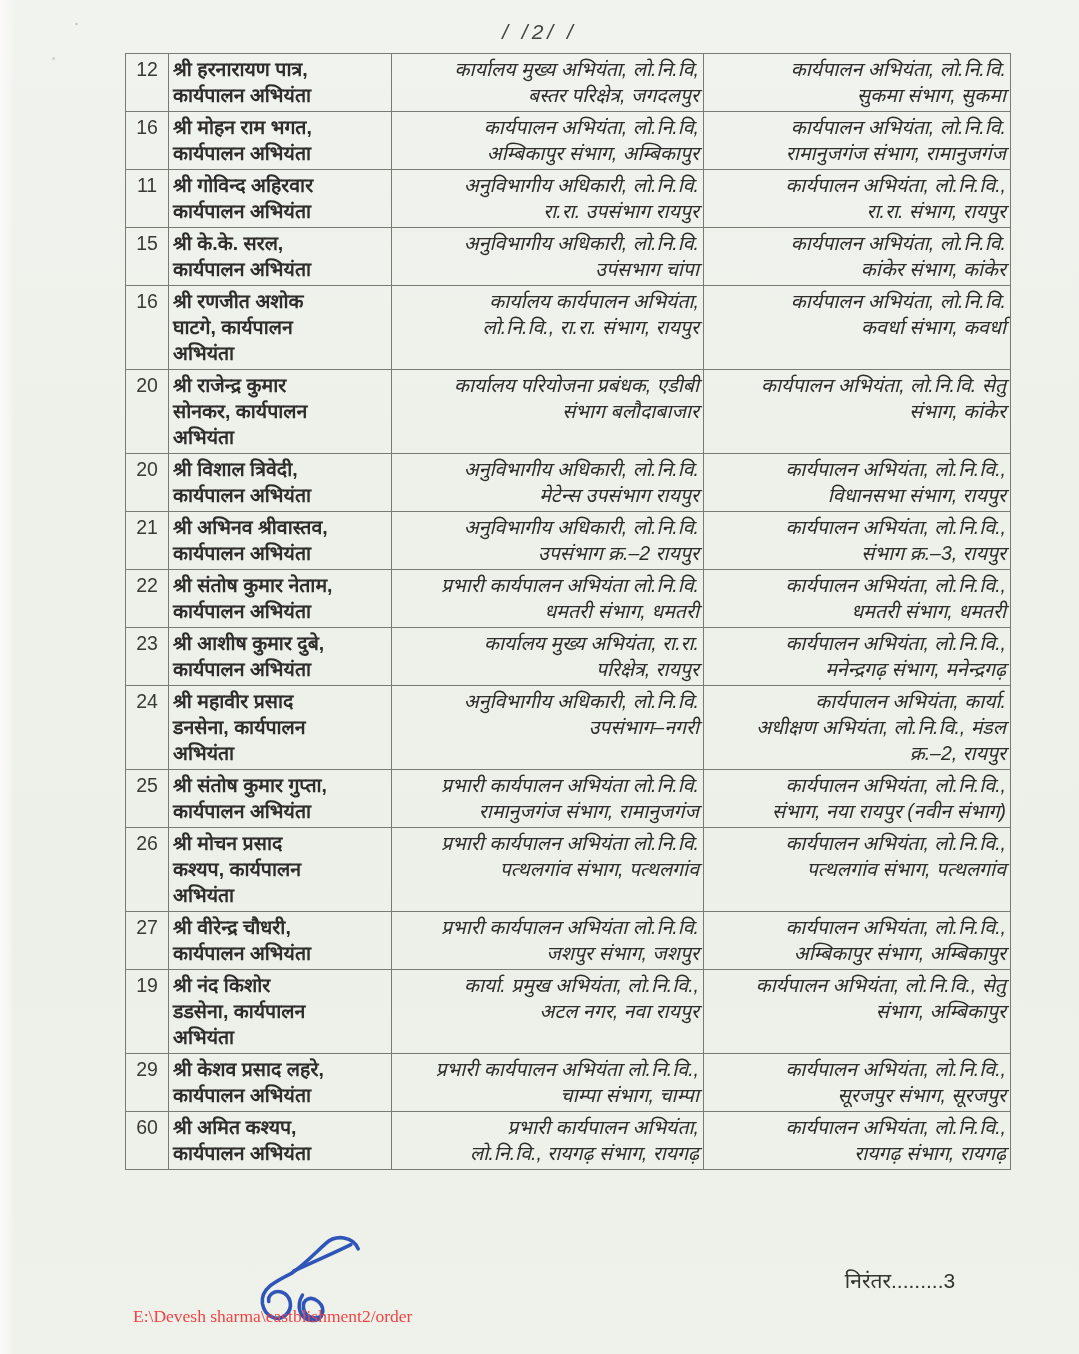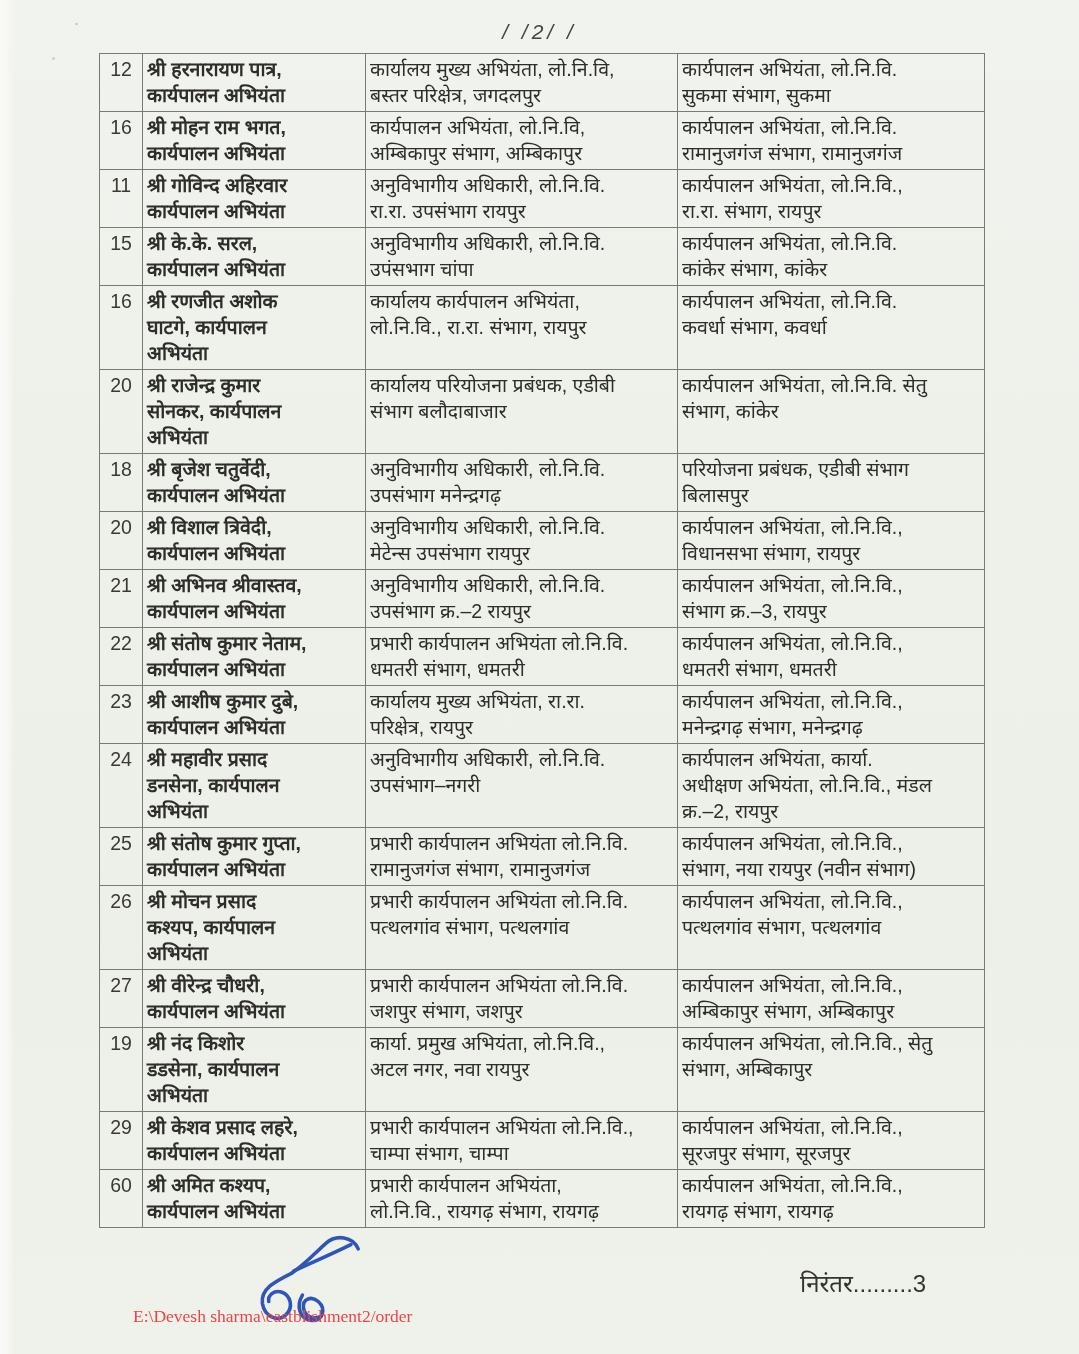--- a/index.html
+++ b/index.html
@@ -12,37 +12,37 @@
   .scan-edge{
     position:absolute;left:0;top:0;width:14px;height:1354px;
     background:linear-gradient(90deg,#f9faf7 0%,#f6f7f3 60%,rgba(246,247,243,0) 100%);
   }
   .speck{position:absolute;border-radius:50%;background:#9a9a94;}
   .page-number{
     position:absolute;left:0;top:20px;width:1079px;text-align:center;
     font-size:21px;letter-spacing:4px;color:#45443f;font-style:italic;
   }
   table.transfer{
-    position:absolute;left:99px;top:53px;width:885px;
+    position:absolute;left:125px;top:53px;width:885px;
     border-collapse:collapse;table-layout:fixed;
   }
   table.transfer td{
     border:1px solid #7b7a72;
     vertical-align:top;
     font-size:19.5px;line-height:26px;
     padding:2px 4px 3px 4px;
     white-space:pre-line;
     overflow:hidden;
   }
   td.sno{text-align:center;font-size:16.5px;padding-top:5px;color:#3a3934;}
   td.name{text-align:left;padding-left:10px;font-weight:bold;}
-  td.from,td.to{text-align:left;}
+  td.from,td.to{text-align:right;font-style:italic;}
   .continuation{
-    position:absolute;left:800px;top:1266px;width:200px;text-align:left;
-    font-size:24px;color:#34332e;
+    position:absolute;left:800px;top:1266px;width:200px;text-align:center;
+    font-size:21px;color:#34332e;
   }
   .file-path{
     position:absolute;left:133px;top:1306px;
     font-family:"Liberation Serif","DejaVu Serif",serif;
     font-size:17.5px;color:#ef4444;
   }
   .signature{position:absolute;left:256px;top:1232px;width:116px;height:100px;}
   .signature svg{width:100%;height:100%;}
 </style>
 </head>
@@ -117,29 +117,20 @@
     <td class="sno">20</td>
     <td class="name">श्री राजेन्द्र कुमार
 सोनकर, कार्यपालन
 अभियंता</td>
     <td class="from">कार्यालय परियोजना प्रबंधक, एडीबी
 संभाग बलौदाबाजार</td>
     <td class="to">कार्यपालन अभियंता, लो.नि.वि. सेतु
 संभाग, कांकेर</td>
   </tr>
 
-  <tr>
-    <td class="sno">18</td>
-    <td class="name">श्री बृजेश चतुर्वेदी,
-कार्यपालन अभियंता</td>
-    <td class="from">अनुविभागीय अधिकारी, लो.नि.वि.
-उपसंभाग मनेन्द्रगढ़</td>
-    <td class="to">परियोजना प्रबंधक, एडीबी संभाग
-बिलासपुर</td>
-  </tr>
 
 
   <tr>
     <td class="sno">20</td>
     <td class="name">श्री विशाल त्रिवेदी,
 कार्यपालन अभियंता</td>
     <td class="from">अनुविभागीय अधिकारी, लो.नि.वि.
 मेटेन्स उपसंभाग रायपुर</td>
     <td class="to">कार्यपालन अभियंता, लो.नि.वि.,
 विधानसभा संभाग, रायपुर</td>

